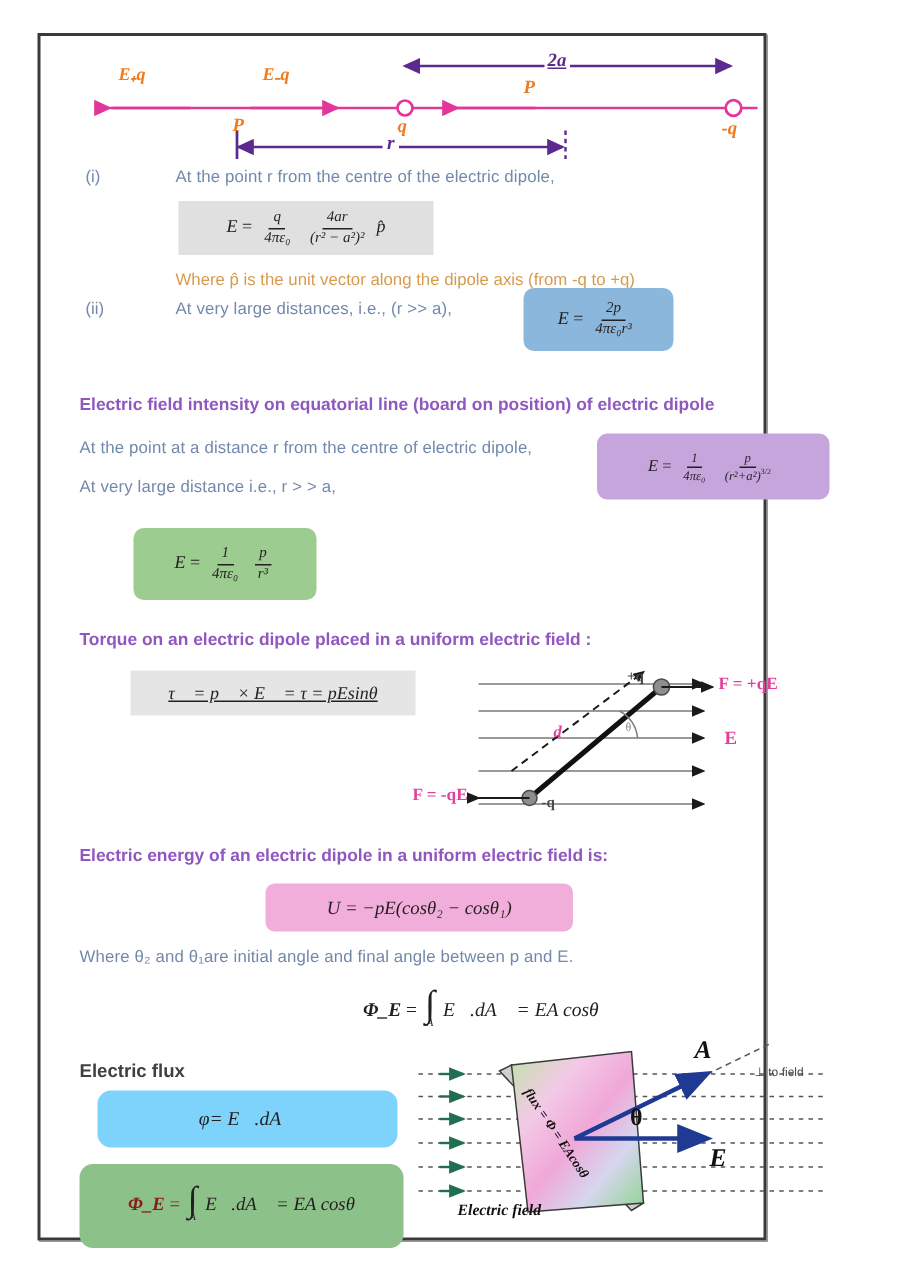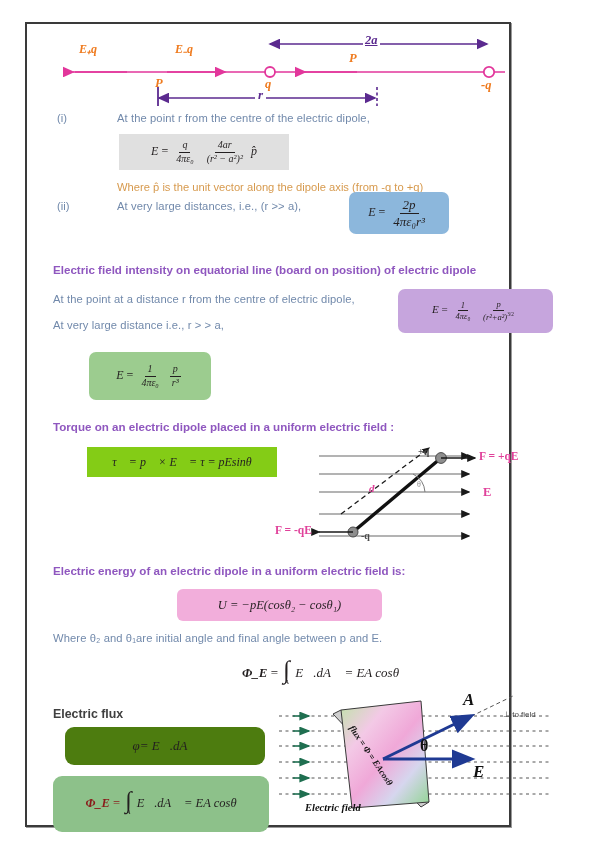--- a/index.html
+++ b/index.html
@@ -54,23 +54,23 @@
     align-items: center;
     justify-content: center;
     font-family: "Liberation Serif", serif;
     font-style: italic;
     color: #231f20;
   }
   .fbox.grey  { background: #e0e0e0; }
   .fbox.blue  { background: #8cb7dc; border-radius: 7px; }
   .fbox.purple{ background: #c6a5dd; border-radius: 7px; }
   .fbox.green { background: #9ccc8f; border-radius: 7px; }
-  .fbox.orange{ background: #84cc16; }
+  .fbox.orange{ background: #e5e5e5; text-decoration: underline; }
   .fbox.pink  { background: #f2aedb; border-radius: 6px; }
-  .fbox.amber { background: #4d7c0f; border-radius: 9px; }
+  .fbox.amber { background: #7dd3fc; border-radius: 9px; }
   .fbox.green2{ background: #8dc18a; border-radius: 9px; }
 
   
   .math { font-family: "Liberation Serif", serif; font-style: italic; color:#231f20; }
   .frac { display: inline-flex; flex-direction: column; align-items: center;
           vertical-align: middle; line-height: 1.05; margin: 0 2px; }
   .frac .nu { border-bottom: 1px solid #231f20; padding: 0 3px 1px 3px; }
   .frac .de { padding: 1px 3px 0 3px; }
   sup.s, sub.s { font-size: .62em; font-style: normal; }
   .integ { font-size: 1.9em; font-style: normal; line-height: .6;
@@ -177,21 +177,21 @@
     <span>(ii)</span>
   </div>
   <div class="abs body-text" style="left:90px; top:176px;">
     <span>At very large distances, i.e., (r &gt;&gt; a),</span>
   </div>
 
   <div class="fbox blue" style="left:322px; top:168px; width:100px; height:42px;">
     <span class="math" style="font-size:12px;">
       <span>E</span>
       <span style="font-style:normal;">=</span>
-      <span class="frac" style="font-size:13px;justify-content:flex-end;">
+      <span class="frac" style="font-size:10px;justify-content:flex-end;">
         <span class="nu">2p</span>
         <span class="de">4πε₀r³</span>
       </span>
     </span>
   </div>
 
   <div class="abs heading-purple" style="left:26px; top:239px;">
     <span>Electric field intensity on equatorial line (board on position) of electric dipole</span>
   </div>
 

